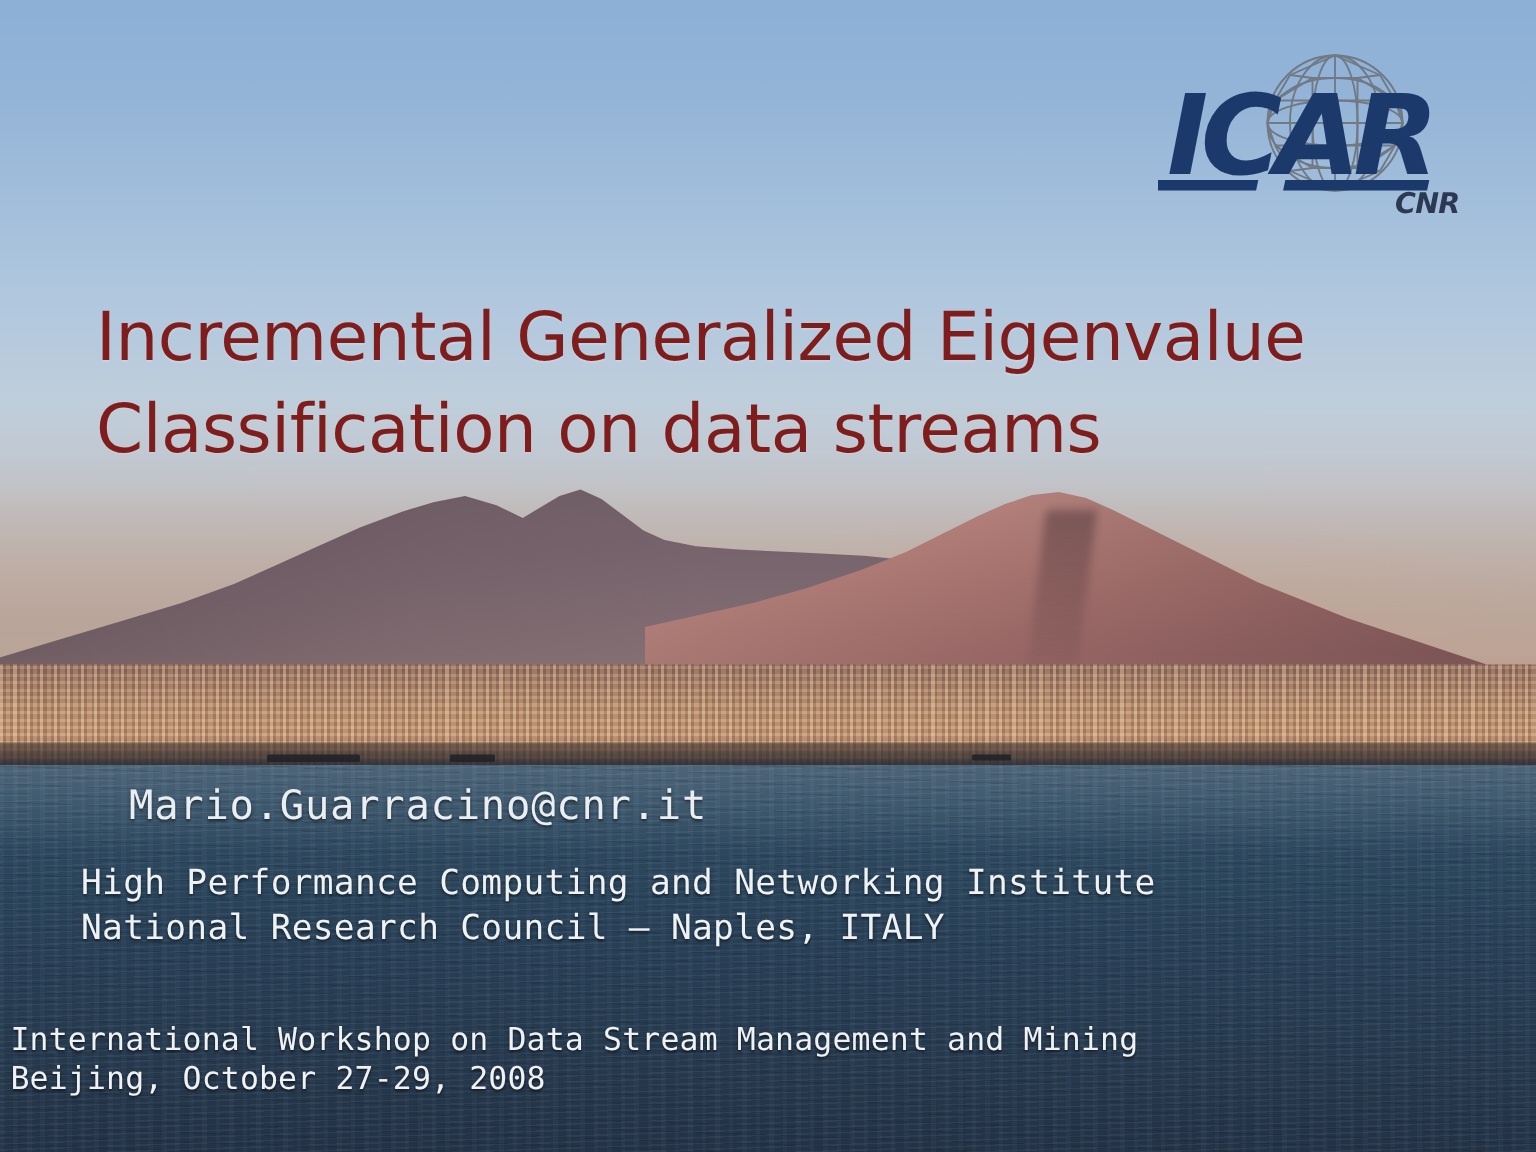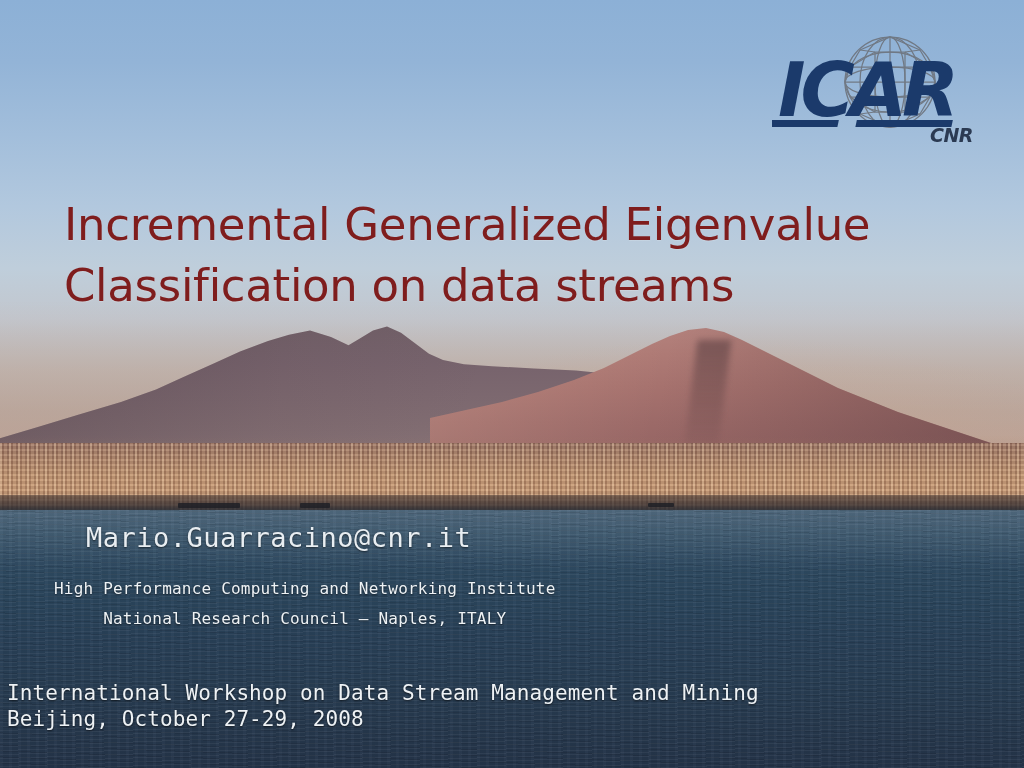--- a/index.html
+++ b/index.html
@@ -169,27 +169,26 @@
     font-size:27px;
     line-height:34px;
     color:#e9eef2;
     letter-spacing:.5px;
     text-shadow:0 1px 2px rgba(0,0,0,.55);
     margin-left:32px;
   }
   .affil{
     position:absolute;left:54px;top:574px;
     font-family:"DejaVu Sans Mono","Liberation Mono",monospace;
-    font-size:16px;
+    font-size:23px;
     line-height:30px;
     color:#eef2f5;
     letter-spacing:.2px;
     text-shadow:0 1px 2px rgba(0,0,0,.55);
     white-space:pre-line;
-    text-align:center;
   }
   .footer{
     position:absolute;left:7px;top:680px;
     font-family:"DejaVu Sans Mono","Liberation Mono",monospace;
     font-size:21px;
     line-height:26px;
     color:#eef2f5;
     letter-spacing:.1px;
     text-shadow:0 1px 2px rgba(0,0,0,.6);
     white-space:pre-line;

